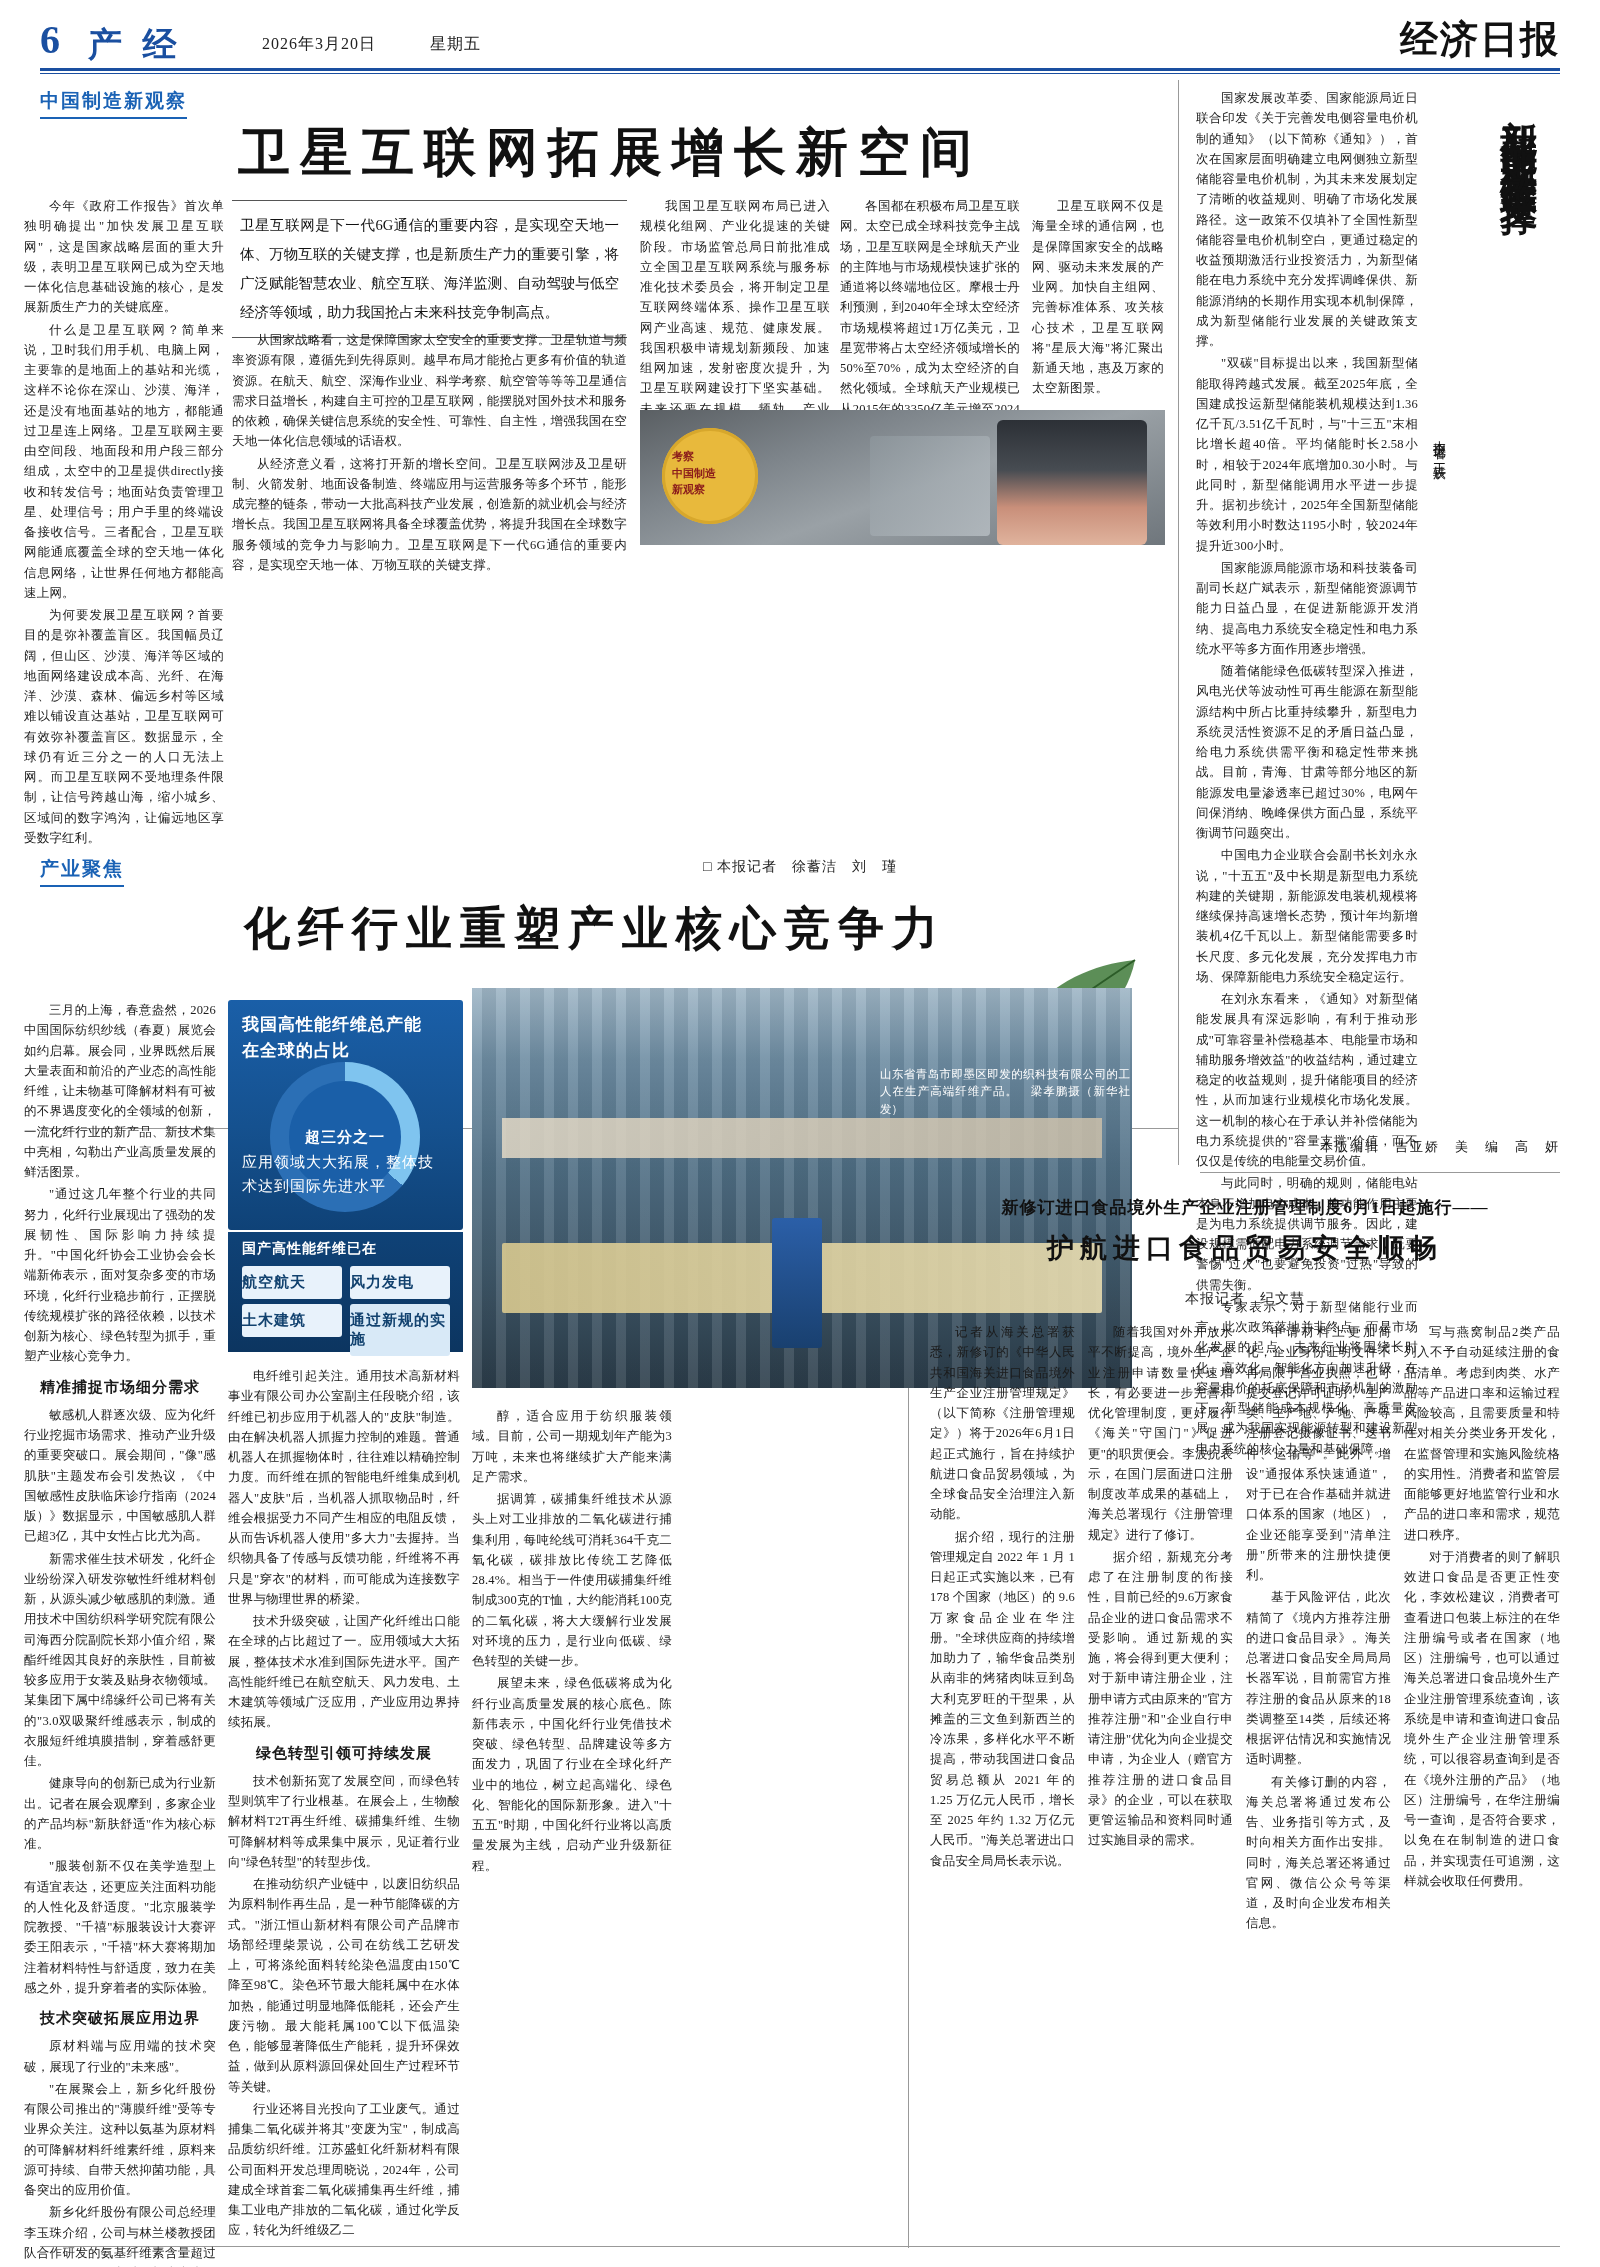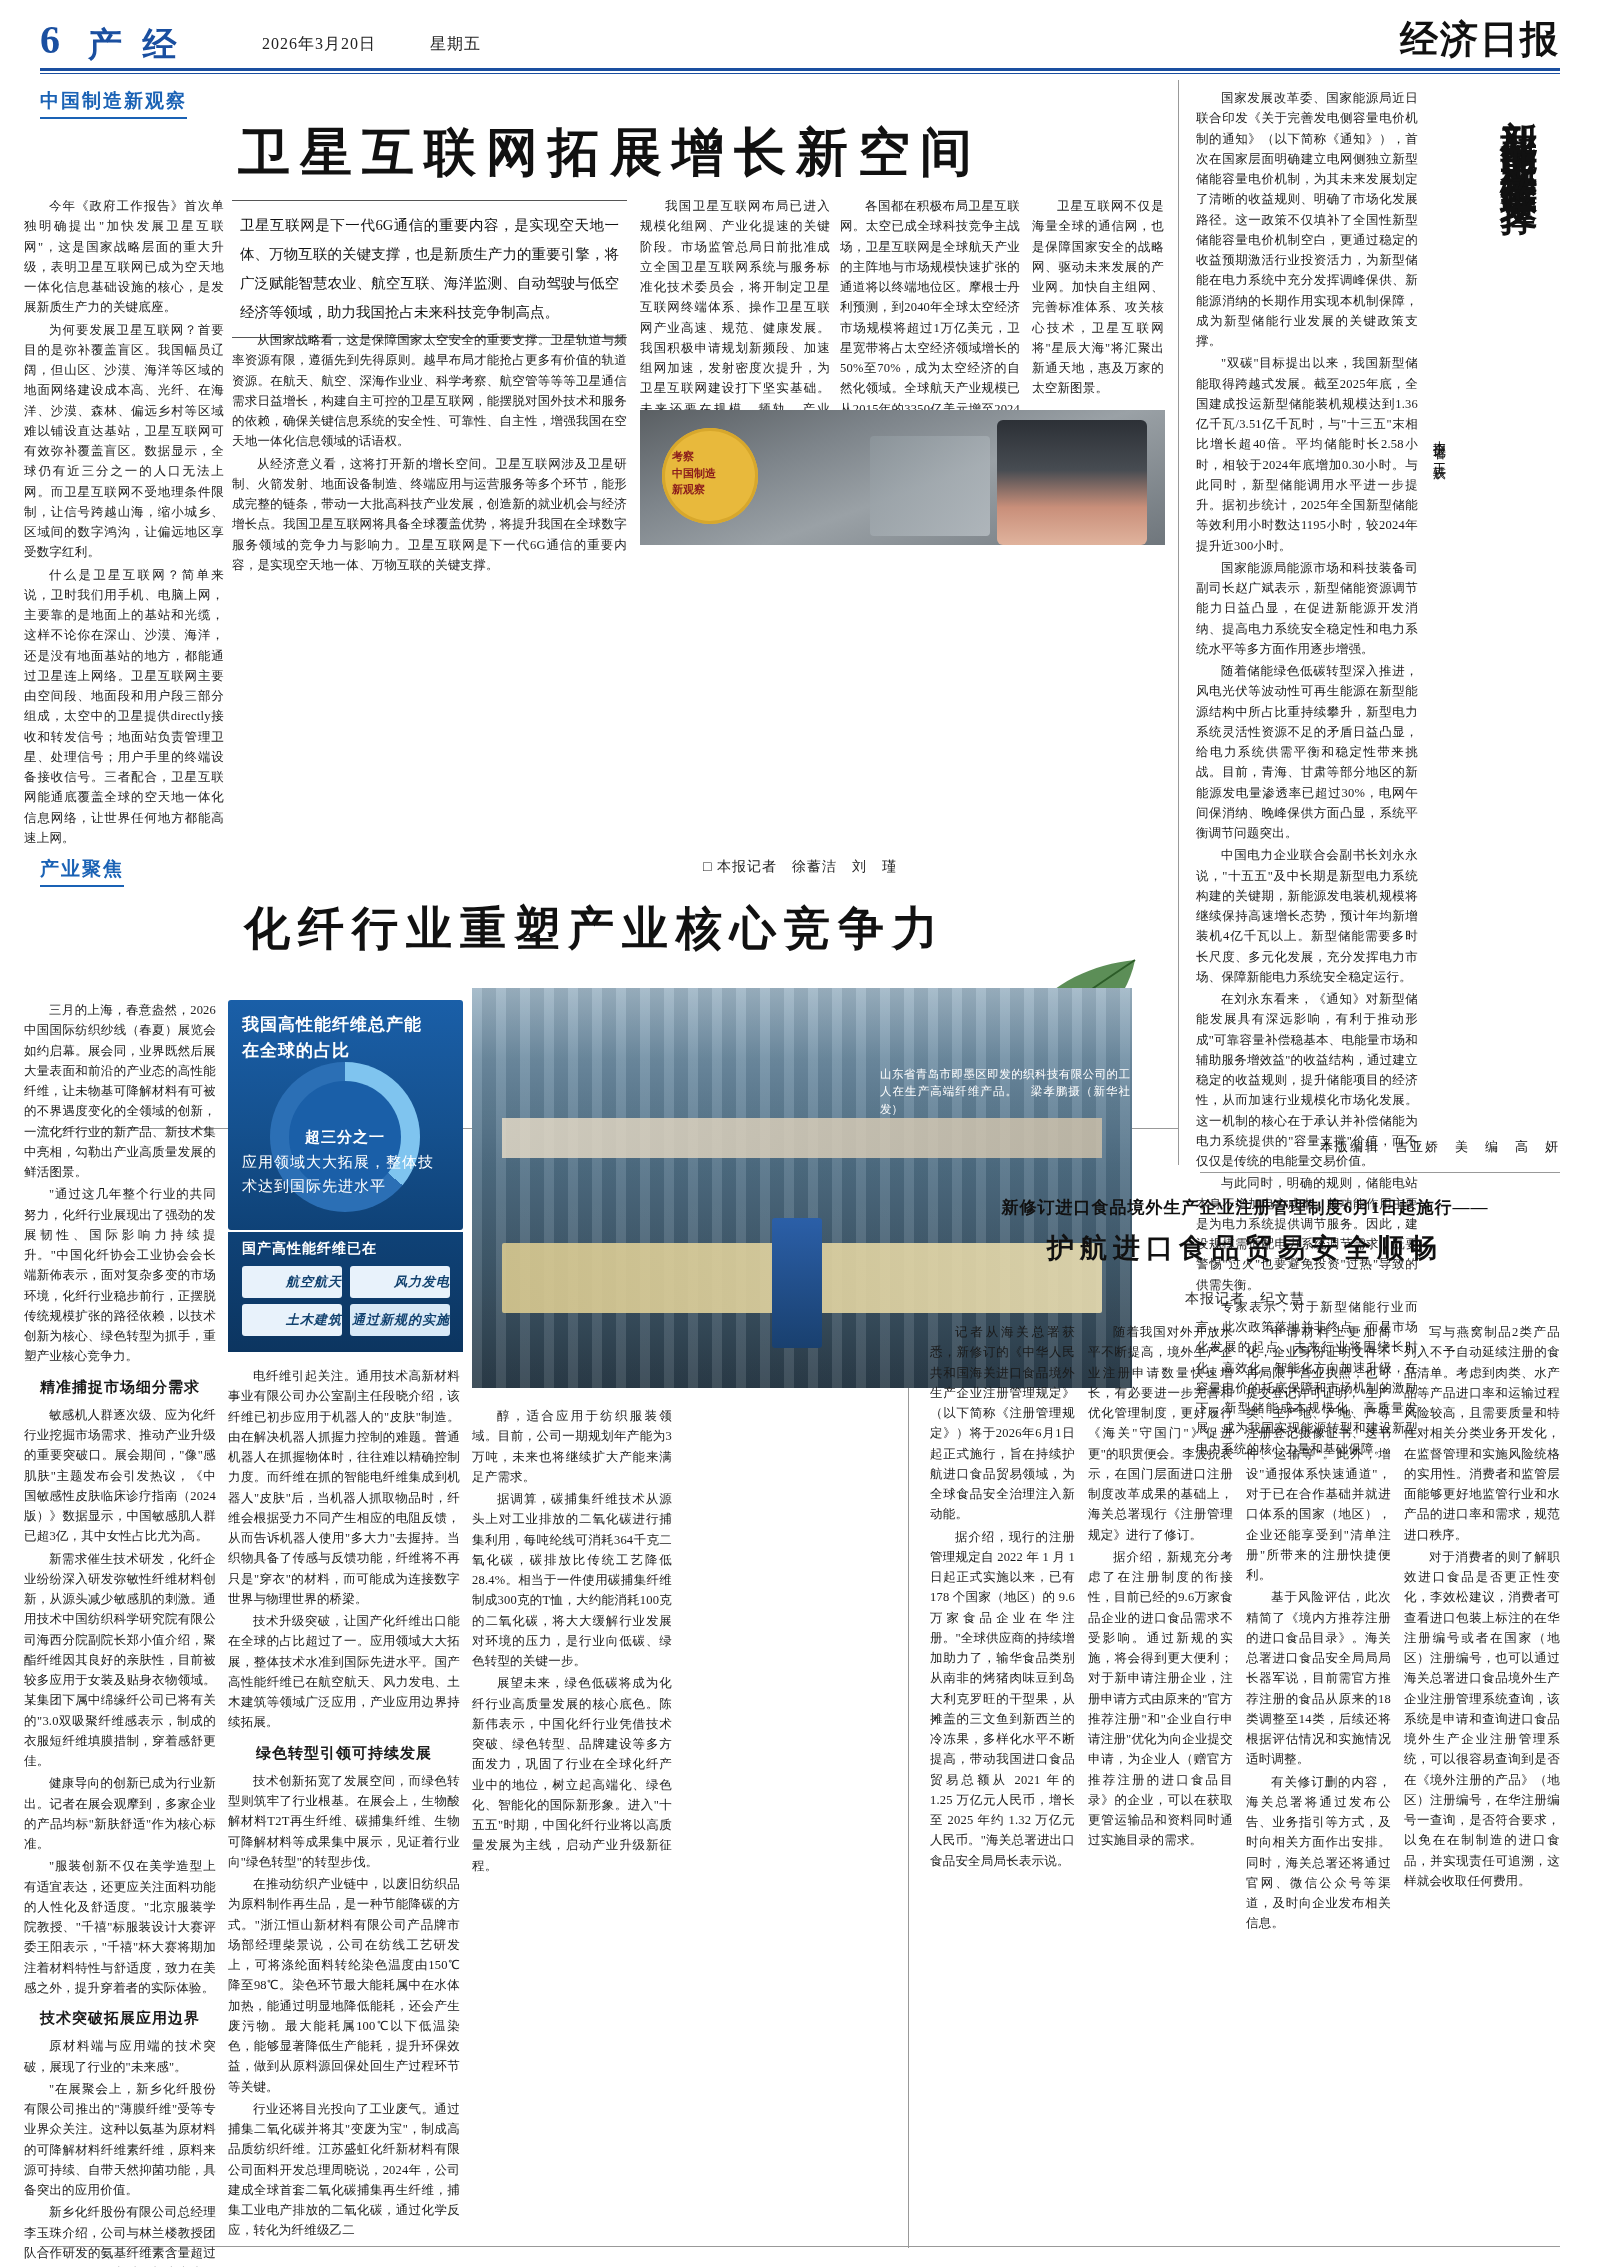--- a/index.html
+++ b/index.html
@@ -44,21 +44,21 @@
 
   
   .photo{position:relative;overflow:hidden;background:#cfd6dc;}
 
   
   .info-card{background:linear-gradient(180deg,#1a5fa8 0%,#15518f 55%,#0f4277 100%);color:#fff;position:relative;overflow:hidden;}
   .info-card .ic-title{font-size:17px;font-weight:bold;line-height:1.55;letter-spacing:1px;}
   .info-card .ic-sub{font-size:15px;line-height:1.6;letter-spacing:1px;}
   .ic-ring{width:150px;height:150px;border-radius:50%;background:conic-gradient(#7fc4ef 0deg 130deg,#2b6fb5 130deg 360deg);display:flex;align-items:center;justify-content:center;}
   .ic-ring-inner{width:112px;height:112px;border-radius:50%;background:#1a5fa8;display:flex;align-items:center;justify-content:center;font-size:15px;font-weight:bold;color:#fff;letter-spacing:1px;}
-  .ic-chip{background:#e8f2fb;color:#12426f;font-size:13px;font-weight:bold;border-radius:3px;padding:7px 0;text-align:right;letter-spacing:1px;font-style:italic;}
+  .ic-chip{background:#e8f2fb;color:#12426f;font-size:15px;font-weight:bold;border-radius:3px;padding:7px 0;text-align:left;letter-spacing:1px;}
   .ic-chip.wide{background:#d8e9f7;}
 
   .editor-line{font-size:13px;letter-spacing:2px;color:#111;text-align:right;}
 
   
   .kicker{font-size:17px;font-weight:bold;letter-spacing:1px;text-align:center;color:#111;}
 </style>
 </head>
 <body>
 
@@ -87,22 +87,22 @@
   <div style="position:absolute;left:60px;top:118px;width:1100px;">
     <div class="headline1">卫星互联网拓展增长新空间</div>
   </div>
 
   <div style="position:absolute;left:232px;top:200px;width:395px;">
     <div class="leadbox">卫星互联网是下一代6G通信的重要内容，是实现空天地一体、万物互联的关键支撑，也是新质生产力的重要引擎，将广泛赋能智慧农业、航空互联、海洋监测、自动驾驶与低空经济等领域，助力我国抢占未来科技竞争制高点。</div>
   </div>
 
   <div style="position:absolute;left:24px;top:196px;width:200px;" class="body-col">
     <p>今年《政府工作报告》首次单独明确提出"加快发展卫星互联网"，这是国家战略层面的重大升级，表明卫星互联网已成为空天地一体化信息基础设施的核心，是发展新质生产力的关键底座。</p>
+    <p>什么是卫星互联网？简单来说，卫时我们用手机、电脑上网，主要靠的是地面上的基站和光缆，这样不论你在深山、沙漠、海洋，还是没有地面基站的地方，都能通过卫星连上网络。卫星互联网主要由空间段、地面段和用户段三部分组成，太空中的卫星提供directly接收和转发信号；地面站负责管理卫星、处理信号；用户手里的终端设备接收信号。三者配合，卫星互联网能通底覆盖全球的空天地一体化信息网络，让世界任何地方都能高速上网。</p>
     <p>为何要发展卫星互联网？首要目的是弥补覆盖盲区。我国幅员辽阔，但山区、沙漠、海洋等区域的地面网络建设成本高、光纤、在海洋、沙漠、森林、偏远乡村等区域难以铺设直达基站，卫星互联网可有效弥补覆盖盲区。数据显示，全球仍有近三分之一的人口无法上网。而卫星互联网不受地理条件限制，让信号跨越山海，缩小城乡、区域间的数字鸿沟，让偏远地区享受数字红利。</p>
-    <p>什么是卫星互联网？简单来说，卫时我们用手机、电脑上网，主要靠的是地面上的基站和光缆，这样不论你在深山、沙漠、海洋，还是没有地面基站的地方，都能通过卫星连上网络。卫星互联网主要由空间段、地面段和用户段三部分组成，太空中的卫星提供directly接收和转发信号；地面站负责管理卫星、处理信号；用户手里的终端设备接收信号。三者配合，卫星互联网能通底覆盖全球的空天地一体化信息网络，让世界任何地方都能高速上网。</p>
   </div>
 
   <div style="position:absolute;left:232px;top:330px;width:395px;" class="body-col">
     <p>从国家战略看，这是保障国家太空安全的重要支撑。卫星轨道与频率资源有限，遵循先到先得原则。越早布局才能抢占更多有价值的轨道资源。在航天、航空、深海作业业、科学考察、航空管等等等卫星通信需求日益增长，构建自主可控的卫星互联网，能摆脱对国外技术和服务的依赖，确保关键信息系统的安全性、可靠性、自主性，增强我国在空天地一体化信息领域的话语权。</p>
     <p>从经济意义看，这将打开新的增长空间。卫星互联网涉及卫星研制、火箭发射、地面设备制造、终端应用与运营服务等多个环节，能形成完整的链条，带动一大批高科技产业发展，创造新的就业机会与经济增长点。我国卫星互联网将具备全球覆盖优势，将提升我国在全球数字服务领域的竞争力与影响力。卫星互联网是下一代6G通信的重要内容，是实现空天地一体、万物互联的关键支撑。</p>
   </div>
 
   <div style="position:absolute;left:640px;top:196px;width:190px;" class="body-col">
     <p>我国卫星互联网布局已进入规模化组网、产业化提速的关键阶段。市场监管总局日前批准成立全国卫星互联网系统与服务标准化技术委员会，将开制定卫星互联网终端体系、操作卫星互联网产业高速、规范、健康发展。我国积极申请规划新频段、加速组网加速，发射密度次提升，为卫星互联网建设打下坚实基础。未来还要在规模、频轨、产业链、生态等方面加快突破，解决终端设备性能与成本瓶颈，尽快能打自主可控的卫星产业。</p>
   </div>

